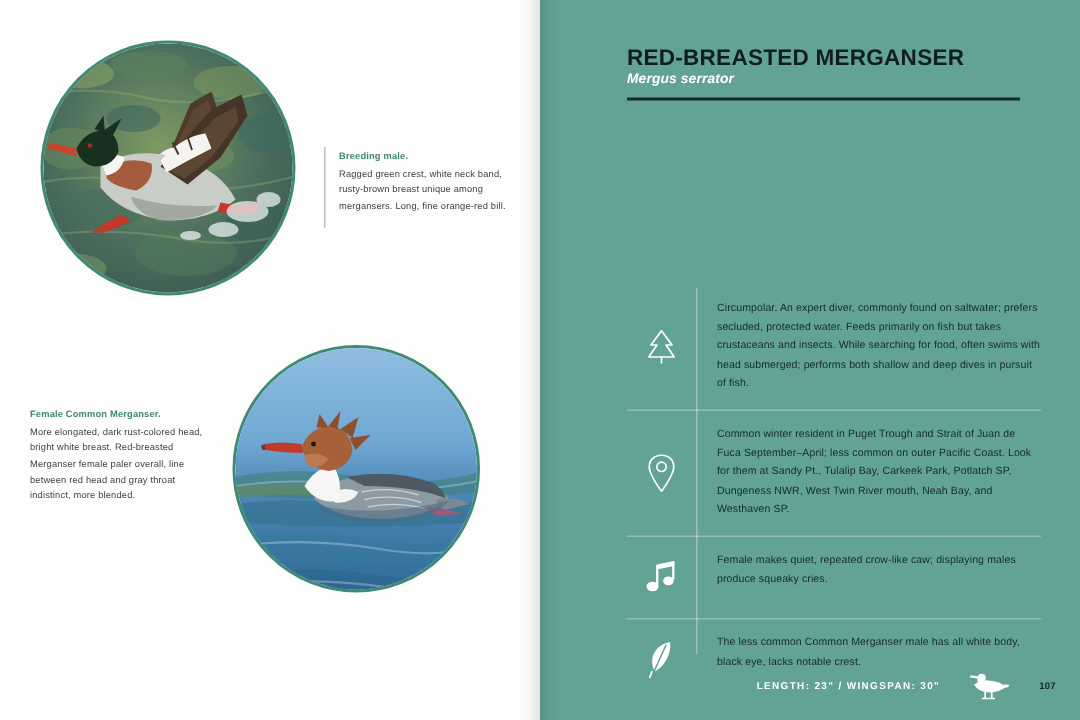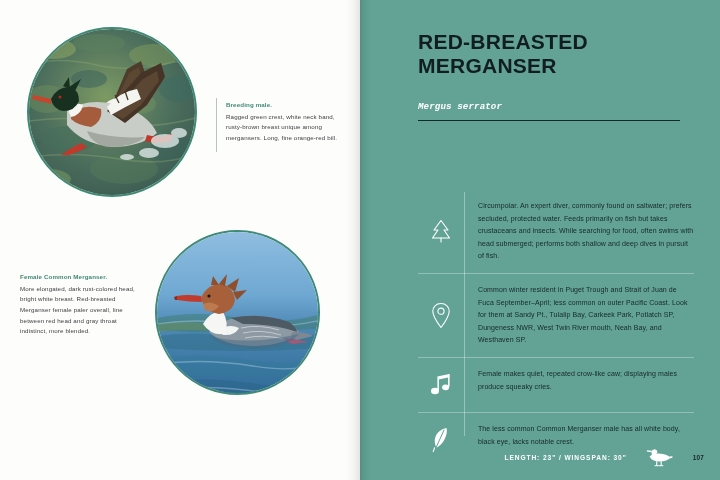--- a/index.html
+++ b/index.html
@@ -120,30 +120,30 @@
 
   #title-block {
     position: absolute;
     left: 58px;
     top: 30px;
     width: 275px;
   }
   #species-title {
     margin: 0;
     font-family: "Liberation Sans Narrow", "Liberation Sans", sans-serif;
-    font-size: 21px;
+    font-size: 15px;
     line-height: 1.16;
     font-weight: bold;
     letter-spacing: 0.012em;
     color: #111d22;
     text-transform: uppercase;
   }
   #scientific-name {
-    margin: 22px 0 0 0;
-    font-family: Liberation Mono, monospace;
+    margin: 0 0 0 0;
+    font-family: Liberation Sans, sans-serif;
     font-style: italic;
     font-weight: bold;
     font-size: 9.2px;
     color: #ffffff;
     letter-spacing: 0.01em;
   }
   #title-rule {
     margin-top: 8px;
     width: 262px;
     height: 1.4px;

